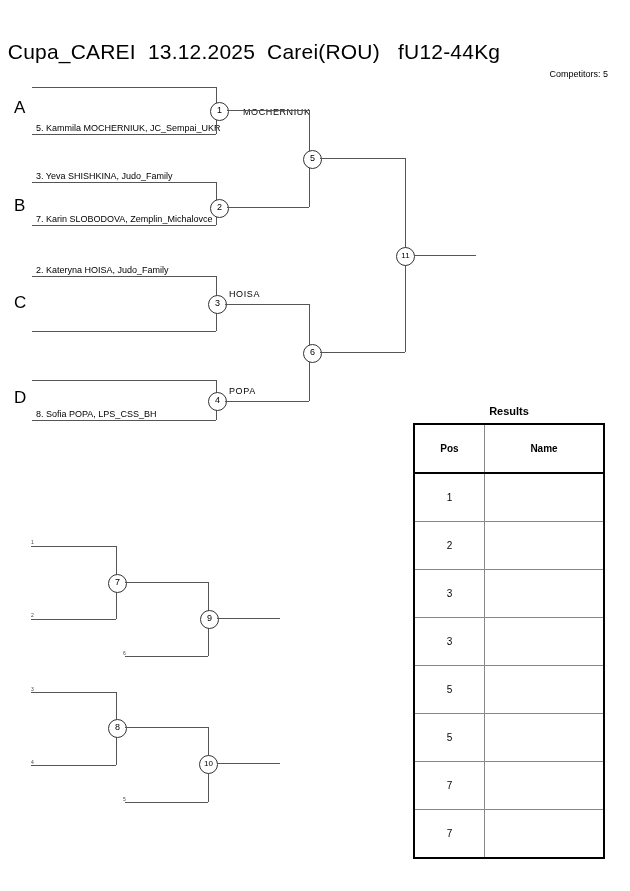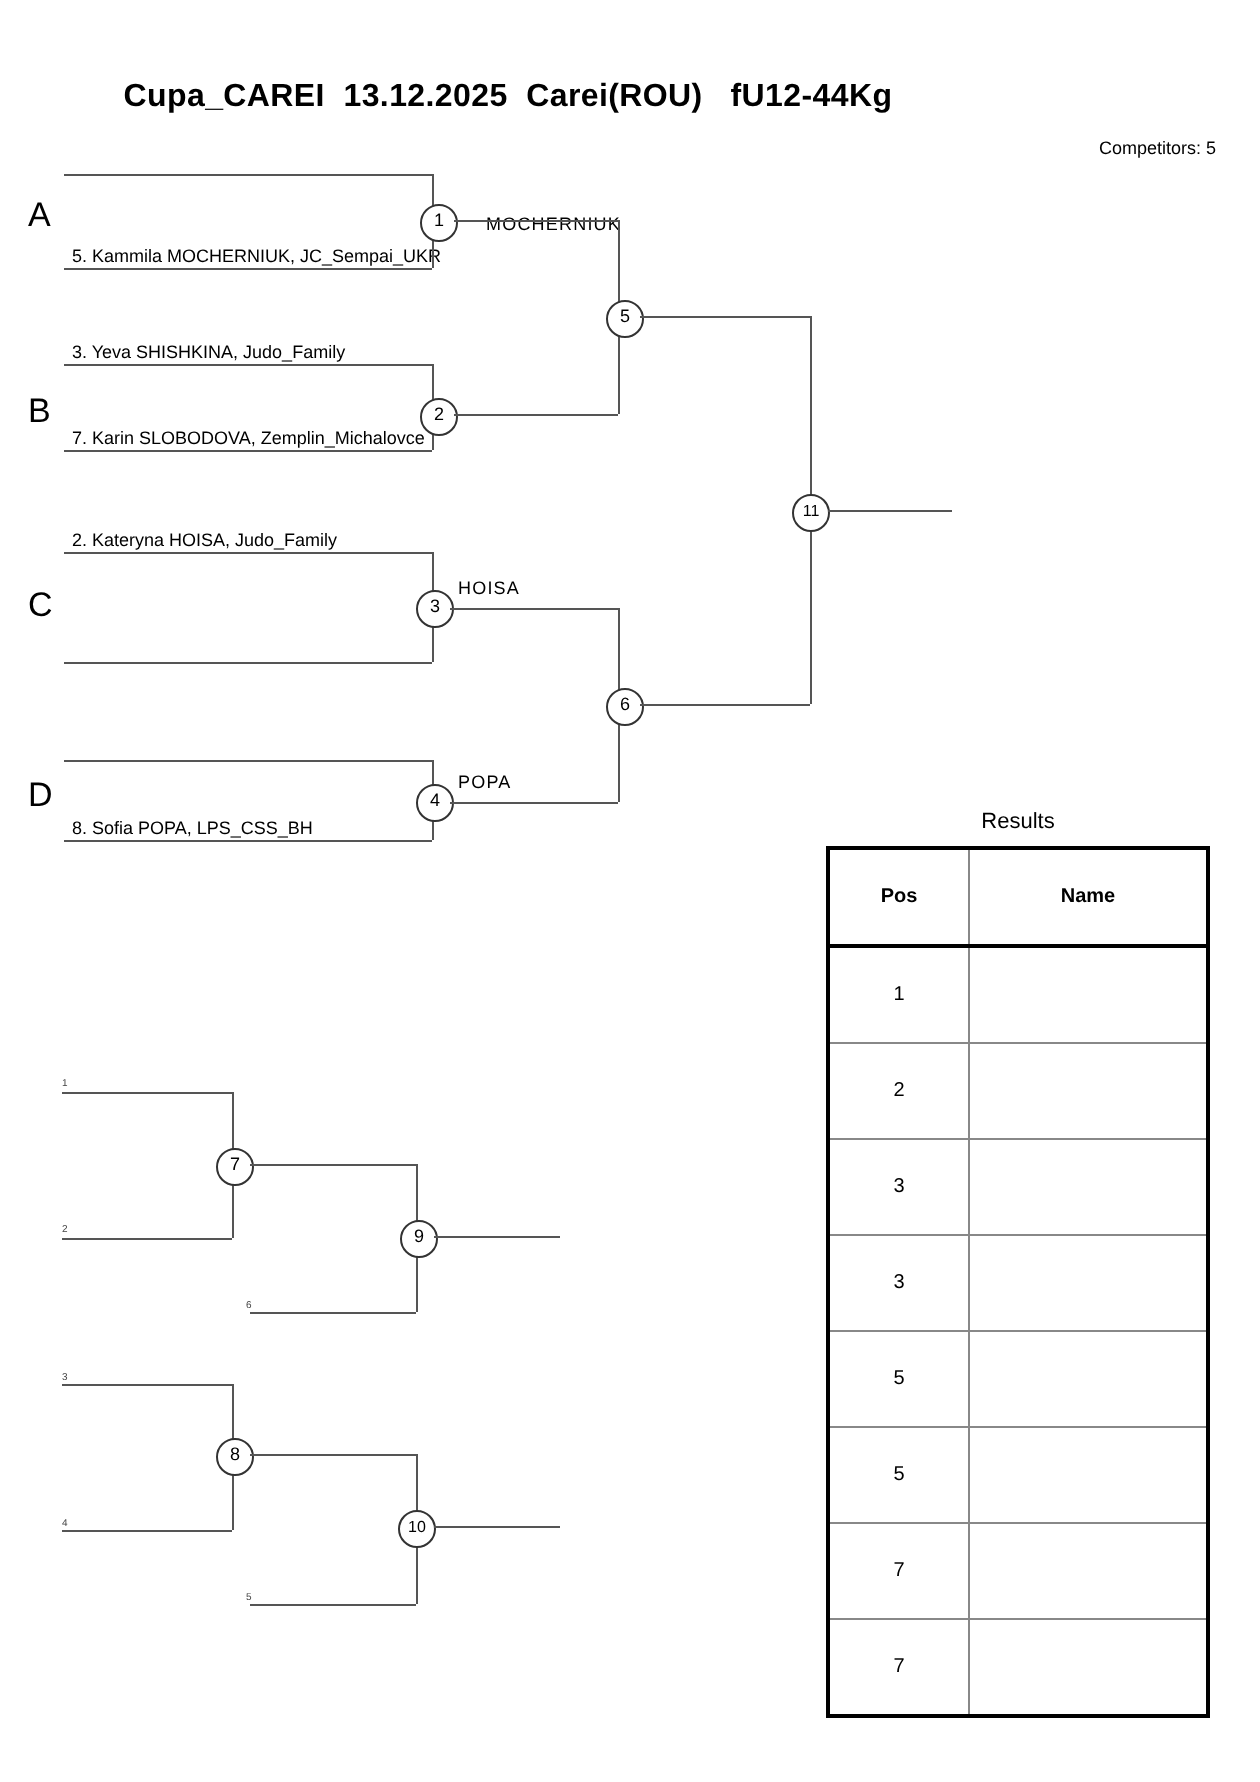--- a/index.html
+++ b/index.html
@@ -18,22 +18,22 @@
     overflow: hidden;
     background: #ffffff;
   }
   
   #title {
     position: absolute;
     left: 0;
     top: 40px;
     width: 508px;
     text-align: center;
-    font-size: 16px;
-    font-weight: bold;
+    font-size: 21px;
+    font-weight: normal;
     letter-spacing: 0.2px;
     white-space: pre;
   }
   #competitors {
     position: absolute;
     right: 22px;
     top: 69px;
     font-size: 9px;
     white-space: pre;
     text-align: right;
@@ -88,21 +88,21 @@
   
   #results-wrap {
     position: absolute;
     left: 413px;
     top: 405px;
     width: 192px;
   }
   #results-title {
     text-align: center;
     font-size: 11px;
-    font-weight: normal;
+    font-weight: bold;
     margin-bottom: 6px;
   }
   table.results {
     border-collapse: collapse;
     width: 192px;
     border: 2px solid #000000;
     table-layout: fixed;
   }
   table.results th,
   table.results td {

